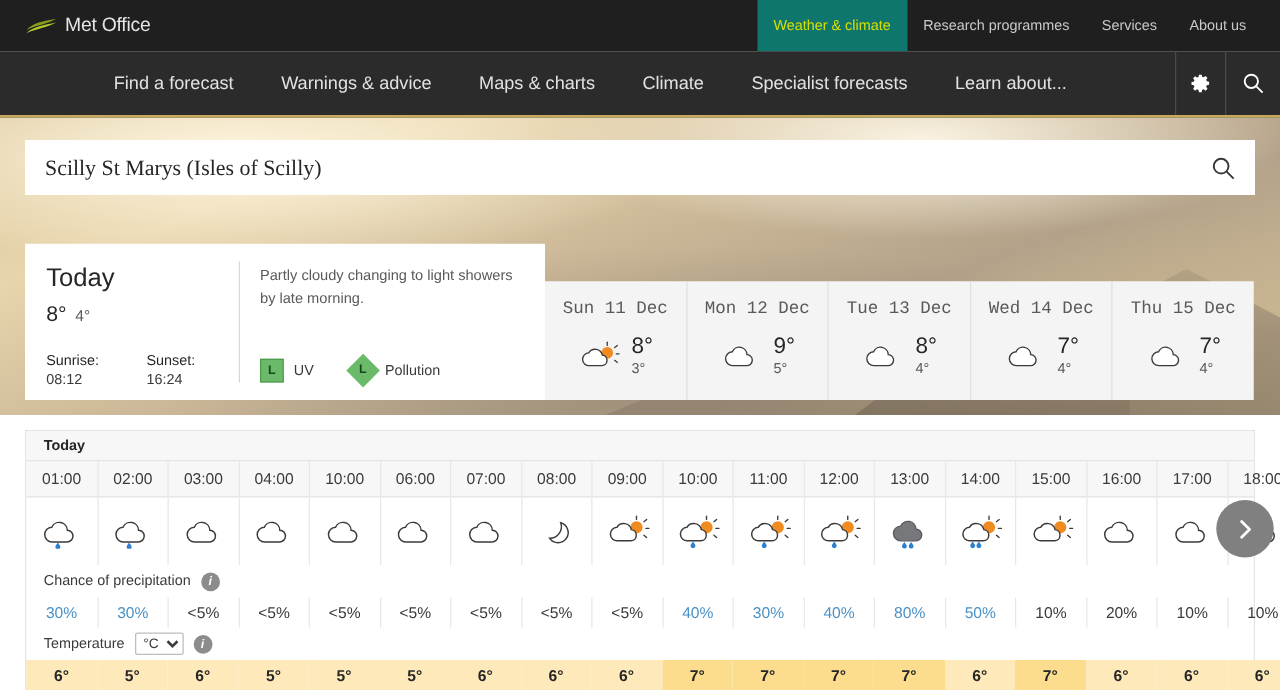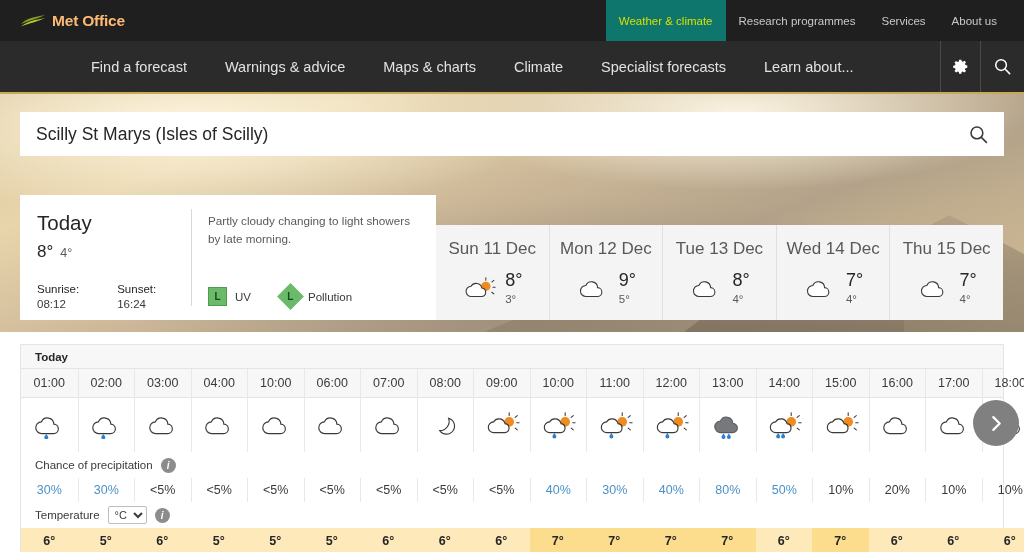--- a/index.html
+++ b/index.html
@@ -10,21 +10,21 @@
   }
   .page { position: relative; width: 1024px; height: 552px; overflow: hidden; }
 
   
   .topbar {
     height: 41px; background: #1f1f1f; display: flex; align-items: stretch;
     position: relative; z-index: 5;
   }
   .brand { display: flex; align-items: center; gap: 6px; padding: 0 0 0 20px; }
   .brand-logo { width: 26px; height: 14px; display: block; }
-  .brand-text { color: #fdba74; font-size: 15.5px; font-weight: bold; letter-spacing: -.2px; }
+  .brand-text { color: #e5e5e5; font-size: 15.5px; font-weight: normal; letter-spacing: -.2px; }
   .topnav { margin-left: auto; display: flex; align-items: stretch; padding-right: 14px; }
   .topnav a {
     display: flex; align-items: center; padding: 0 13px;
     color: #c9c9c9; font-size: 11.5px; text-decoration: none; white-space: nowrap;
   }
   .topnav a.active { color: #d6e000; background: #0f766e; }
 
   
   .mainnav {
     height: 53px; background: #2b2b2b; display: flex; align-items: stretch;
@@ -64,21 +64,21 @@
   }
 
   
   .searchbar {
     position: absolute; top: 112px; left: 20px; width: 984px; height: 44px;
     background: #fff; display: flex; align-items: center; z-index: 3;
   }
   .searchbar input {
     flex: 1; border: 0; outline: 0; height: 100%;
     padding: 0 16px; font-size: 17.5px; color: #262626;
-    font-family: Liberation Sans, sans-serif; background: transparent;
+    font-family: Liberation Serif, serif; background: transparent;
   }
   .search-btn {
     width: 52px; height: 100%; display: flex; align-items: center;
     justify-content: center; background: transparent; border: 0; cursor: pointer;
   }
 
   
   .today-card {
     position: absolute; top: 195px; left: 20px; width: 416px; height: 125px;
     background: #fff; display: flex; z-index: 3;
@@ -114,21 +114,21 @@
   
   .day-strip {
     position: absolute; top: 225px; left: 436px; width: 567px; height: 95px;
     background: #f4f4f4; display: flex; z-index: 2;
   }
   .day-cell {
     flex: 1; display: flex; flex-direction: column; align-items: center;
     padding-top: 14px; border-left: 1px solid #e0e0e0;
   }
   .day-cell:first-child { border-left: 0; }
-  .day-name { font-size: 17px; color: #595959; }
+  .day-name { font-size: 14px; color: #595959; font-family: Liberation Mono, monospace; }
   .day-body { display: flex; align-items: center; gap: 9px; margin-top: 12px; }
   .day-temps { display: flex; flex-direction: column; align-items: flex-start; }
   .day-max { font-size: 18px; color: #262626; line-height: 1; }
   .day-min { font-size: 11.5px; color: #595959; margin-top: 4px; }
 
   
   .hourly {
     position: absolute; top: 344px; left: 20px; width: 984px; height: 208px;
     background: #fff; border: 1px solid #e4e4e4; border-bottom: 0; z-index: 3;
   }

